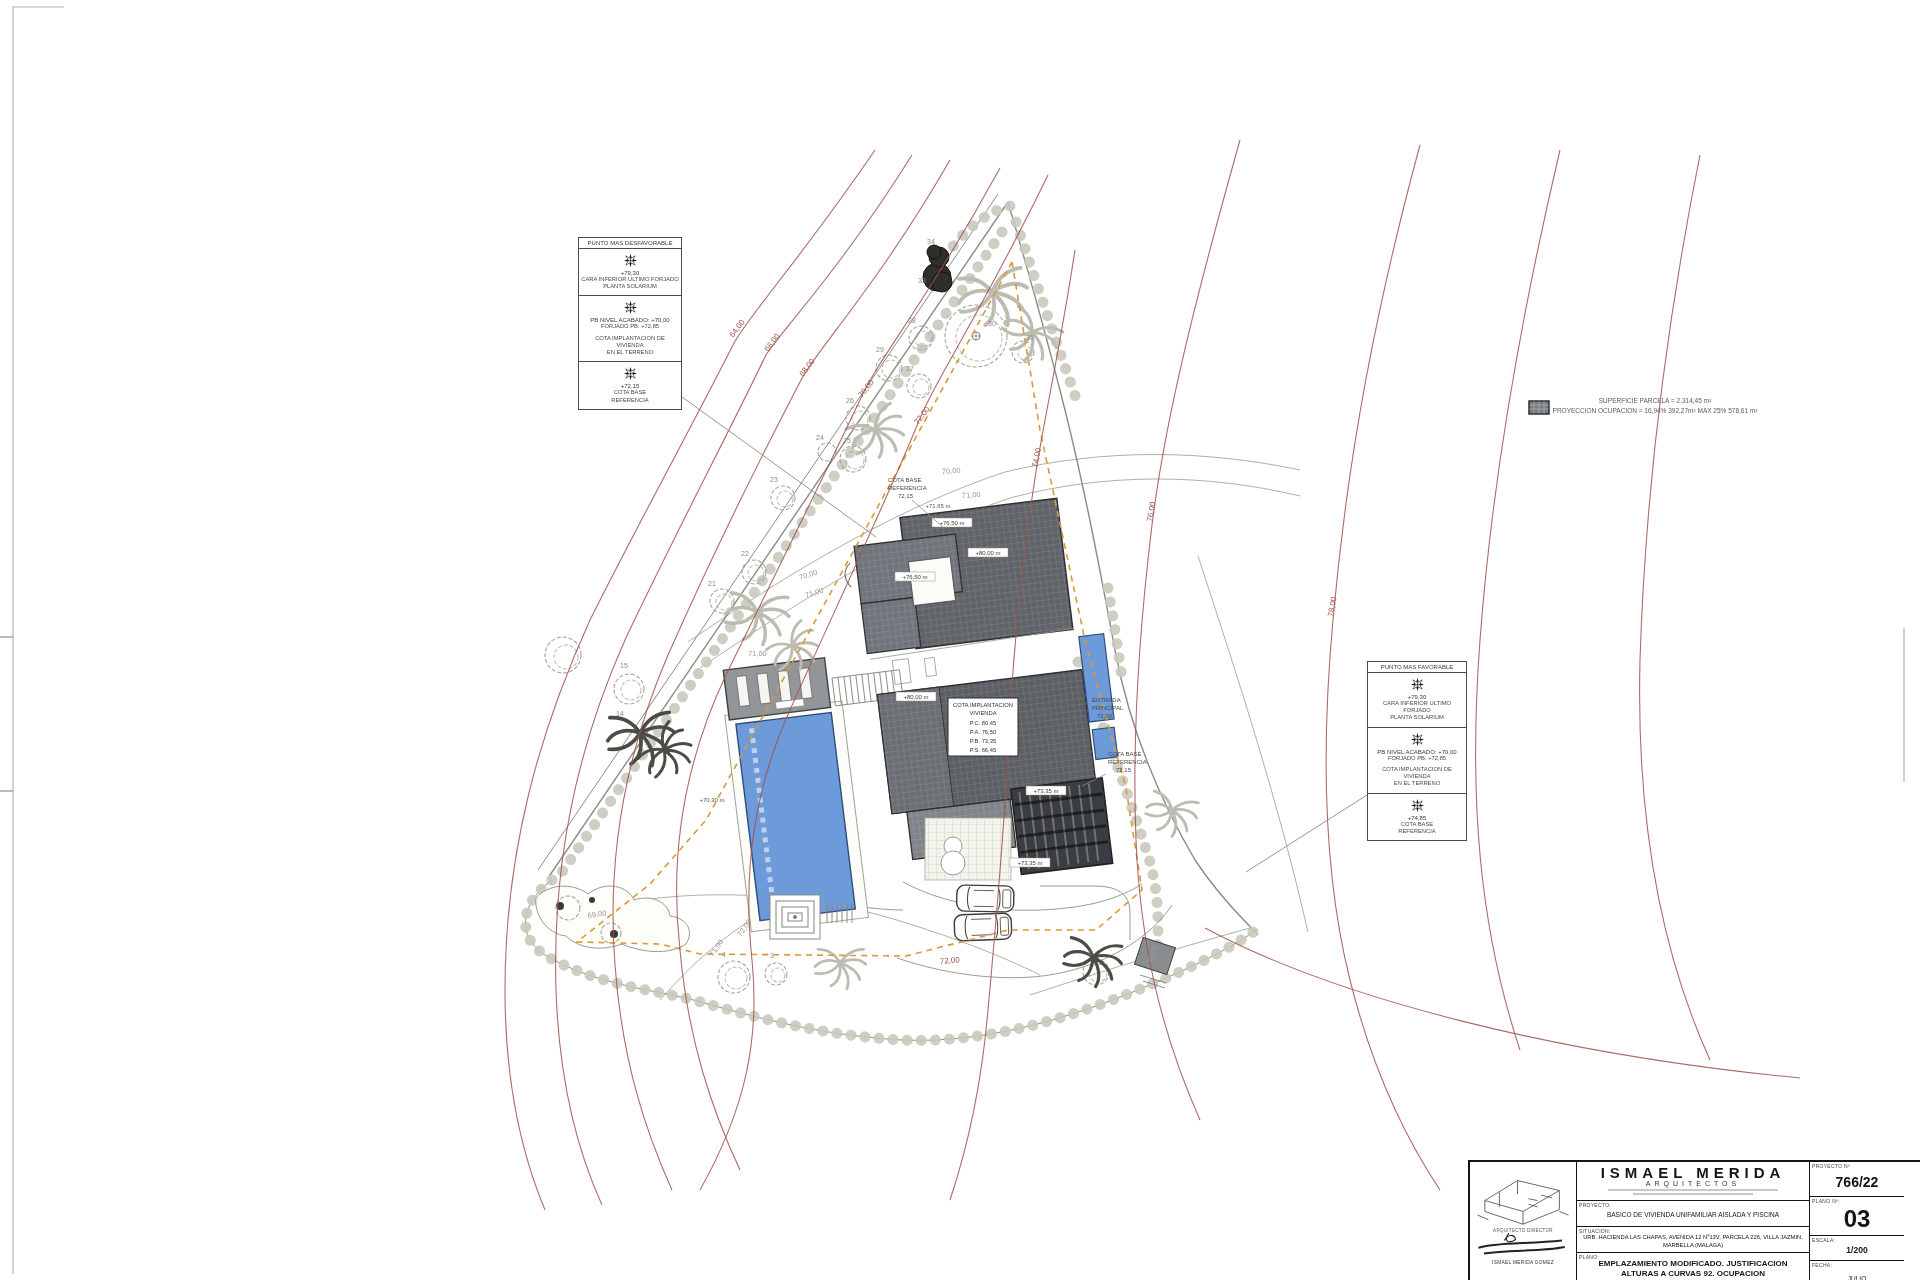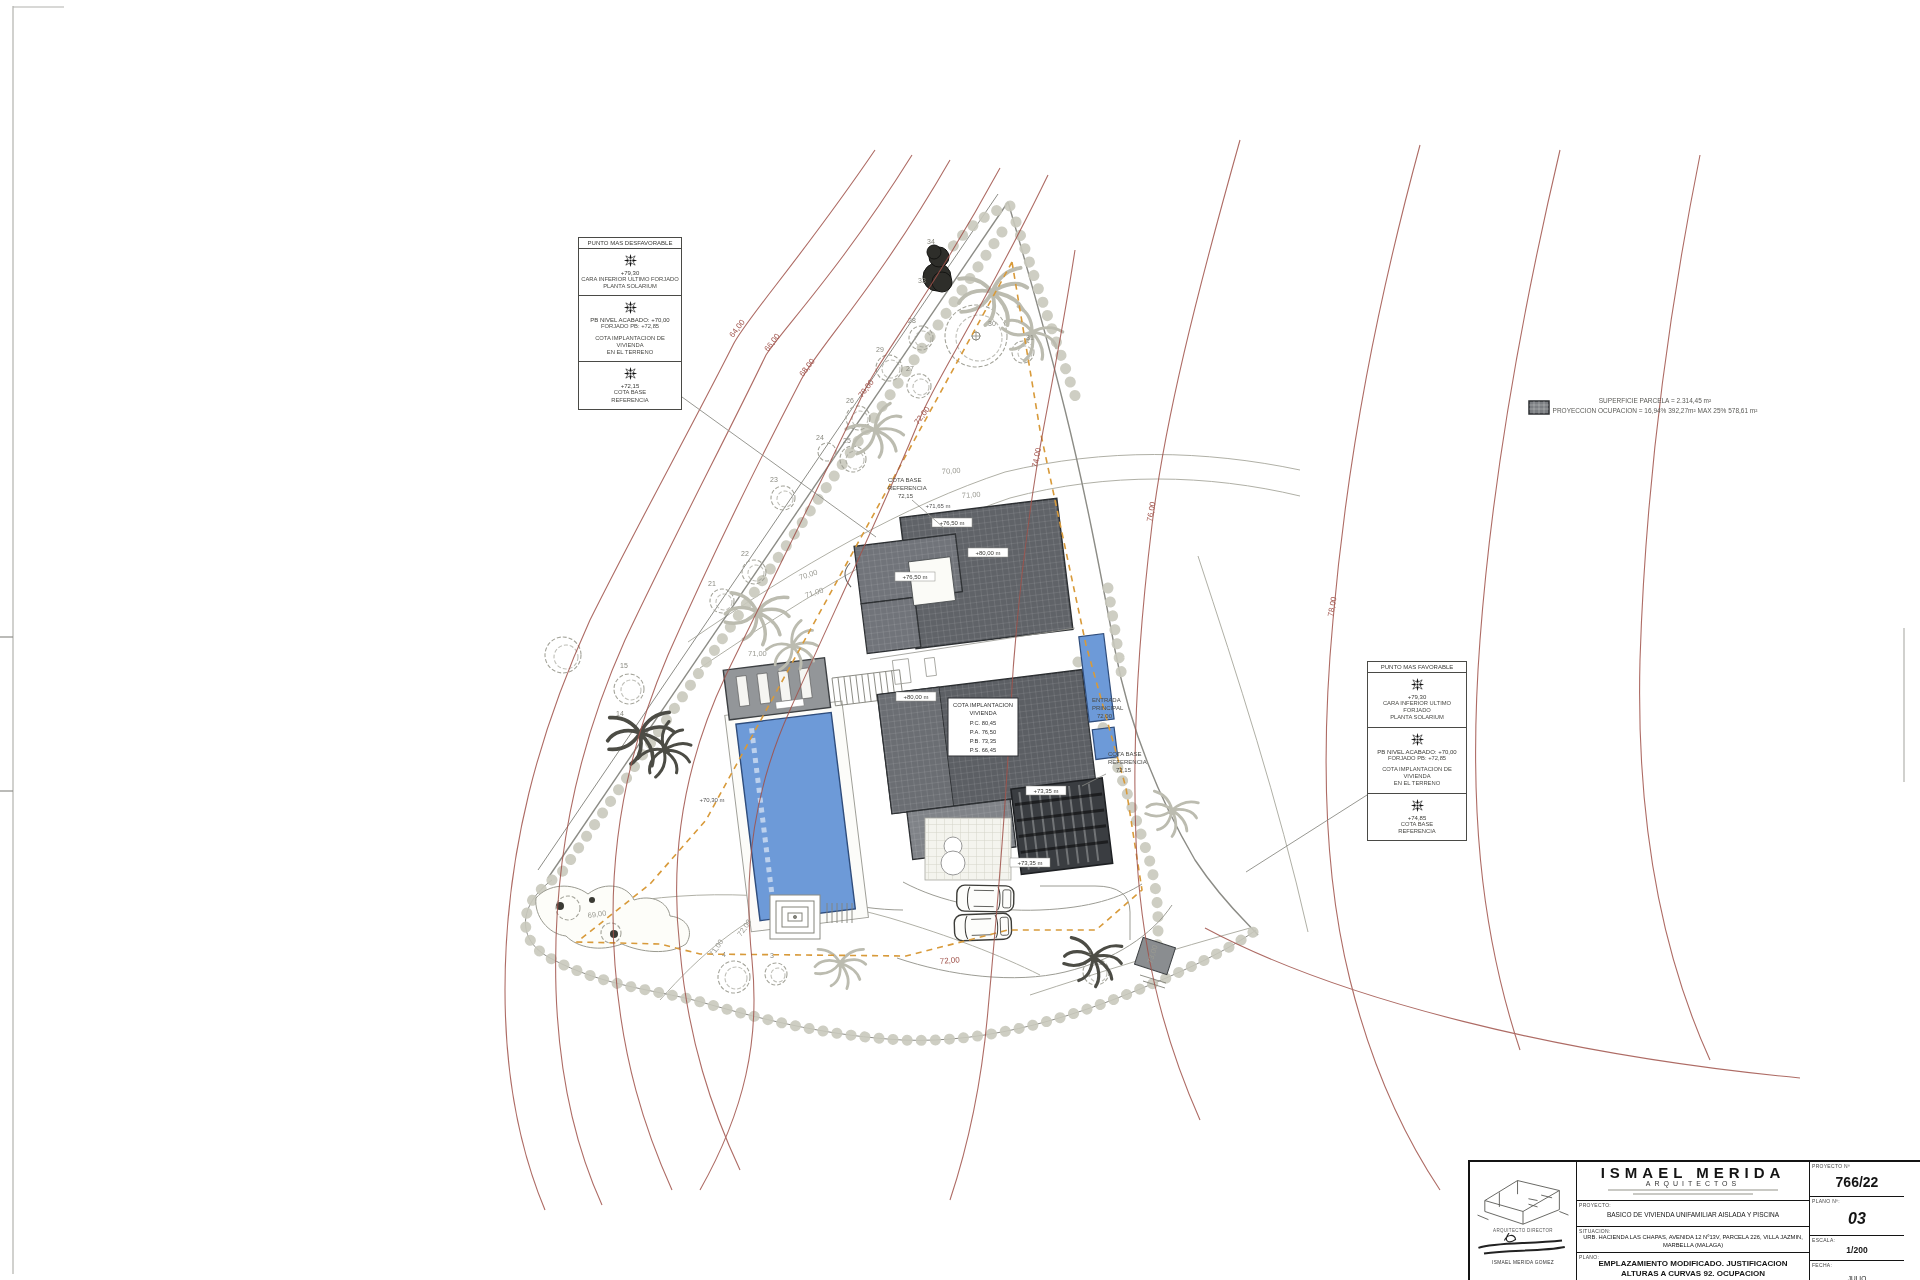--- a/index.html
+++ b/index.html
@@ -31,21 +31,21 @@
   .tb-brand{font-size:15px;font-weight:bold;letter-spacing:5px;white-space:nowrap;}
   .tb-brandsub{font-size:7px;letter-spacing:4px;color:#333;margin-top:-1px;}
   .addrbar{height:2px;background:#c9c9c4;margin:2px auto 0 auto;}
   .tb-row{position:relative;border-bottom:1px solid #141414;display:flex;
     align-items:center;justify-content:center;text-align:center;}
   .tb-row:last-child{border-bottom:none;}
   .tb-label{position:absolute;top:1px;left:2px;font-size:5px;color:#444;letter-spacing:.3px;}
   .tb-val{font-size:6.5px;padding:6px 4px 2px 4px;line-height:1.25;}
   .tb-val-lg{font-size:8px;font-weight:bold;line-height:1.2;padding-top:7px;}
   .tb-num{font-size:14px;font-weight:bold;padding-top:6px;}
-  .tb-num-big{font-size:16px;font-weight:bold;padding-top:5px;font-style:italic;}
+  .tb-num-big{font-size:24px;font-weight:bold;padding-top:5px;}
   .tb-role{font-size:4.5px;color:#555;margin-top:2px;letter-spacing:.3px;}
   .tb-name{font-size:4.8px;color:#333;margin-top:1px;letter-spacing:.3px;}
   
   .wmark{position:absolute;font-size:58px;font-weight:bold;letter-spacing:3px;
     color:rgba(255,255,255,.82);text-shadow:0 0 1px #9aa0a8, 0 0 2px #b8bcc2;}
 </style>
 </head>
 <body>
 
 <div id="page">

